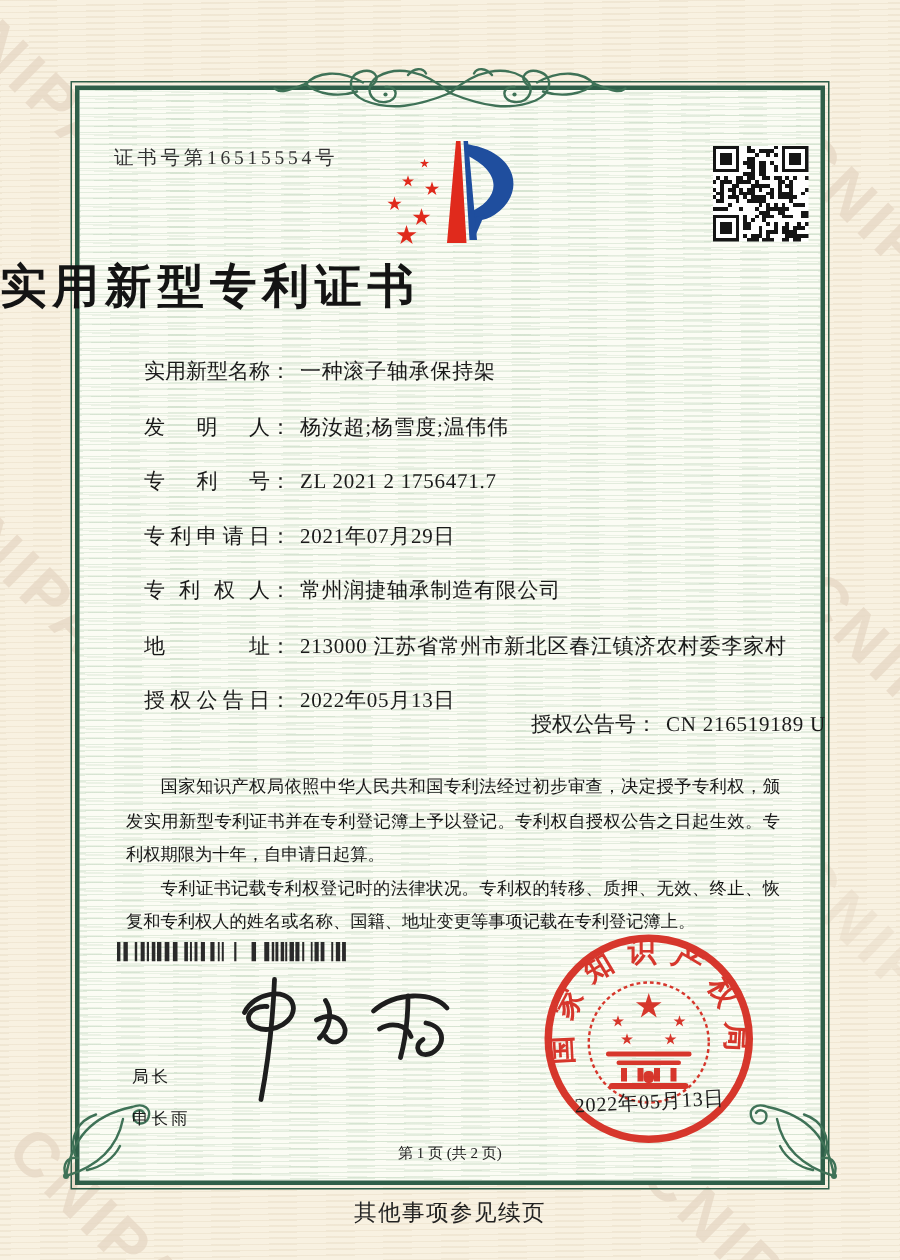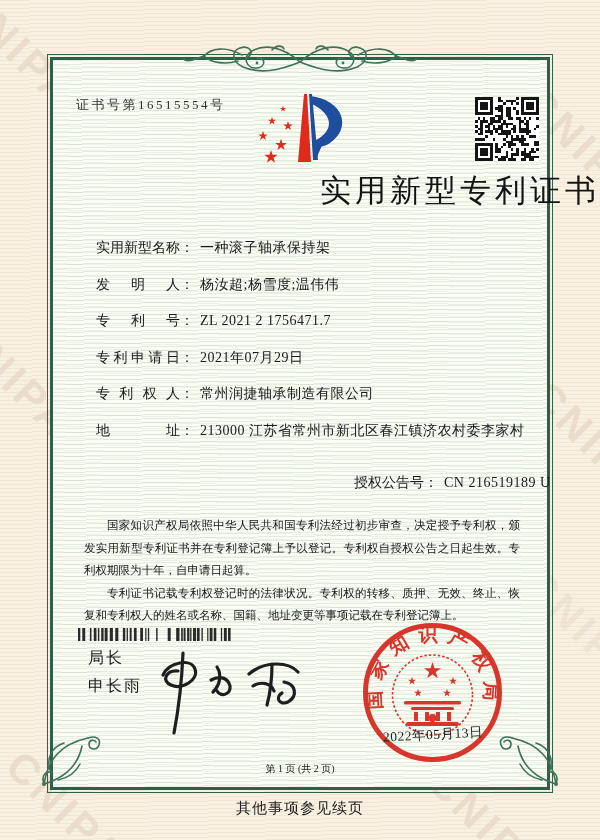--- a/index.html
+++ b/index.html
@@ -21,36 +21,36 @@
     background-color:#fbfcf4;
     background-image:
       repeating-linear-gradient(179deg, rgba(140,180,140,0.22) 0 1px, rgba(0,0,0,0) 1px 4px),
       repeating-linear-gradient(181.5deg, rgba(140,180,140,0.14) 0 1px, rgba(0,0,0,0) 1px 6px);
   }
   .orn{position:absolute; pointer-events:none;}
   .cert-no{position:absolute; left:76px; top:96px; font-size:13px; letter-spacing:2.5px; color:#333;}
   .logo{position:absolute; left:250px; top:88px;}
   .qr{position:absolute; left:475px; top:97px;}
   .title{
-    position:absolute; left:0; top:170px; width:600px; text-align:right;
-    font-size:31px; font-weight:normal; letter-spacing:4px; color:#141414;
+    position:absolute; left:0; top:170px; width:600px; text-align:left;
+    font-size:31px; font-weight:bold; letter-spacing:4px; color:#141414;
   }
   .fields{position:absolute; left:84px; top:239px; width:460px; font-size:14px;margin-left:12px;}
   .frow{position:relative; height:21px; margin-bottom:15.5px; white-space:nowrap;}
   .flabel{display:inline-block; width:84px; text-align:justify; text-align-last:justify; vertical-align:top;}
   .fcolon{display:inline-block; margin-right:6px;}
   .fvalue{letter-spacing:0.5px;}
   .pairB{position:absolute; left:258px; top:16px;}
   .body-text{
     position:absolute; left:84px; top:486px; width:436px;
     font-size:11.5px; line-height:22.5px; text-align:justify; color:#161616;margin-top:28px;
   }
   .body-text p{margin:0; text-indent:2em;}
   .barcode{position:absolute; left:78px; top:628px; width:158px; height:13px;}
-  .sig-block{position:absolute; left:88px; top:644px; font-size:16px; line-height:28px; letter-spacing:2px;}
+  .sig-block{position:absolute; left:88px; top:704px; font-size:11px; line-height:28px; letter-spacing:2px;}
   .sig-svg{position:absolute; left:125px; top:645px;}
   .seal{position:absolute; left:345px; top:605px;}
   .seal-date{
     position:absolute; left:358px; top:726px; width:150px; text-align:center;
     font-size:13.5px; color:#1d1d1d; transform:rotate(-3deg); letter-spacing:0.5px;
   }
   .page-info{position:absolute; left:0; top:762px; width:600px; text-align:center; font-size:10px; color:#222;}
   .cont-note{position:absolute; left:0; top:799px; width:600px; text-align:center; font-size:15px; color:#222; letter-spacing:1px;}
   .green{stroke:#3f7257; fill:none; stroke-width:1.6; stroke-linecap:round;}
 </style>
@@ -359,20 +359,23 @@
     <div class="frow">
       <span class="flabel">专利申请日</span><span class="fcolon">：</span><span class="fvalue">2021年07月29日</span>
     </div>
     <div class="frow">
       <span class="flabel">专利权人</span><span class="fcolon">：</span><span class="fvalue">常州润捷轴承制造有限公司</span>
     </div>
     <div class="frow">
       <span class="flabel">地址</span><span class="fcolon">：</span><span class="fvalue">213000 江苏省常州市新北区春江镇济农村委李家村</span>
     </div>
     <div class="frow">
+      <span>
+        <span class="flabel">授权公告日</span><span class="fcolon">：</span><span class="fvalue">2022年05月13日</span>
+      </span>
       <span class="pairB">
         <span>授权公告号</span><span class="fcolon">：</span><span class="fvalue">CN 216519189 U</span>
       </span>
     </div>
   </div>
 
   <div class="body-text">
     <p>国家知识产权局依照中华人民共和国专利法经过初步审查，决定授予专利权，颁发实用新型专利证书并在专利登记簿上予以登记。专利权自授权公告之日起生效。专利权期限为十年，自申请日起算。</p>
     <p>专利证书记载专利权登记时的法律状况。专利权的转移、质押、无效、终止、恢复和专利权人的姓名或名称、国籍、地址变更等事项记载在专利登记簿上。</p>
   </div>

